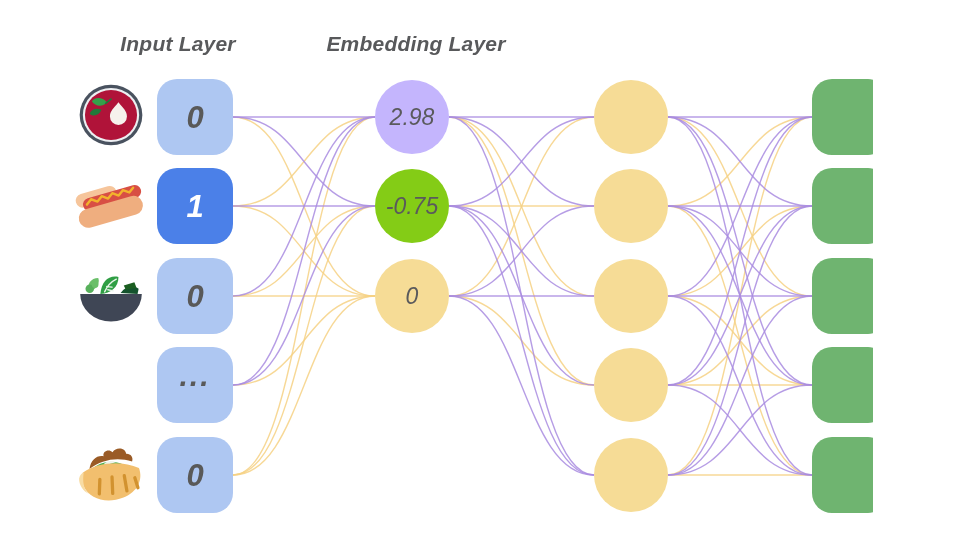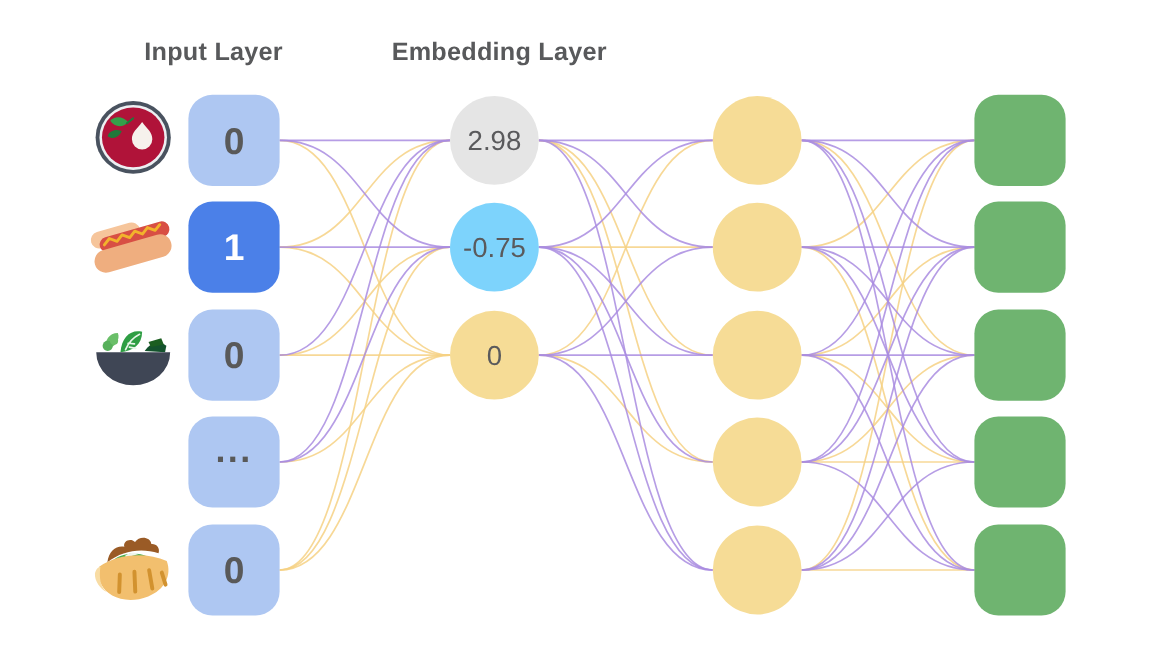--- a/index.html
+++ b/index.html
@@ -1,18 +1,19 @@
 <!DOCTYPE html>
 <html><head>
 <meta charset="utf-8">
 <style>
   html,body{margin:0;padding:0;background:#ffffff;}
   .canvas{
-    position:relative;width:960px;height:540px;background:#ffffff;overflow:hidden;
+    position:relative;width:873px;height:540px;background:#ffffff;overflow:hidden;
     font-family:"Liberation Sans","DejaVu Sans",sans-serif;
+    font-style:italic;
   }
   .layer-title{
     position:absolute;transform:translate(-50%,-50%);
     font-weight:bold;font-size:21px;white-space:nowrap;letter-spacing:.2px;
   }
   #edges{position:absolute;left:0;top:0;}
   .node{
     position:absolute;display:flex;align-items:center;justify-content:center;
     box-sizing:border-box;
   }
@@ -134,24 +135,24 @@
      <path d="M18 31 c8 -7 21 -8 31 -2 c-10 -3 -22 -1 -31 2 z" fill="#4caf50"></path>
      <path d="M31 26 c4 -2 8 -2 11 0 l-11 2 z" fill="#eef5ee"></path>
      <path d="M9 33 C25 24 48 25 64 34 C67 46 60 57 46 61 C28 66 13 58 9 47 C7 42 7 37 9 33 Z" fill="#f2bf6e"></path>
      <path d="M10 33 C8 41 8 49 13 54 C8 51 4 44 5 38 C6 35 8 33 10 33 Z" fill="#f8dca4"></path>
      <path d="M25 41 l-2 14 M37 40 l-1 16 M49 40 l1 15 M59 43 l2 10" stroke="#d2922f" stroke-width="3.2" fill="none" stroke-linecap="round"></path>
    </g>
  </svg></span>
       <div class="node rounded" style="left: 157px; top: 437px; background: rgb(174, 199, 242);">
         <span class="in-val" style="color: rgb(89, 89, 89);">0</span>
       </div>
-      <div class="node circle" style="left: 375px; top: 80px; background: #e5e5e5;">
+      <div class="node circle" style="left: 375px; top: 80px; background: #c4b5fd;">
         <span class="emb-val" style="color: rgb(90, 90, 92);">2.98</span>
       </div>
-      <div class="node circle" style="left: 375px; top: 169px; background: #7dd3fc;">
+      <div class="node circle" style="left: 375px; top: 169px; background: #84cc16;">
         <span class="emb-val" style="color: rgb(90, 90, 92);">-0.75</span>
       </div>
       <div class="node circle" style="left: 375px; top: 259px; background: rgb(246, 220, 150);">
         <span class="emb-val" style="color: rgb(90, 90, 92);">0</span>
       </div>
       <div class="node circle" style="left: 594px; top: 80px; background: rgb(246, 220, 150);"></div>
       <div class="node circle" style="left: 594px; top: 169px; background: rgb(246, 220, 150);"></div>
       <div class="node circle" style="left: 594px; top: 259px; background: rgb(246, 220, 150);"></div>
       <div class="node circle" style="left: 594px; top: 348px; background: rgb(246, 220, 150);"></div>
       <div class="node circle" style="left: 594px; top: 438px; background: rgb(246, 220, 150);"></div>

